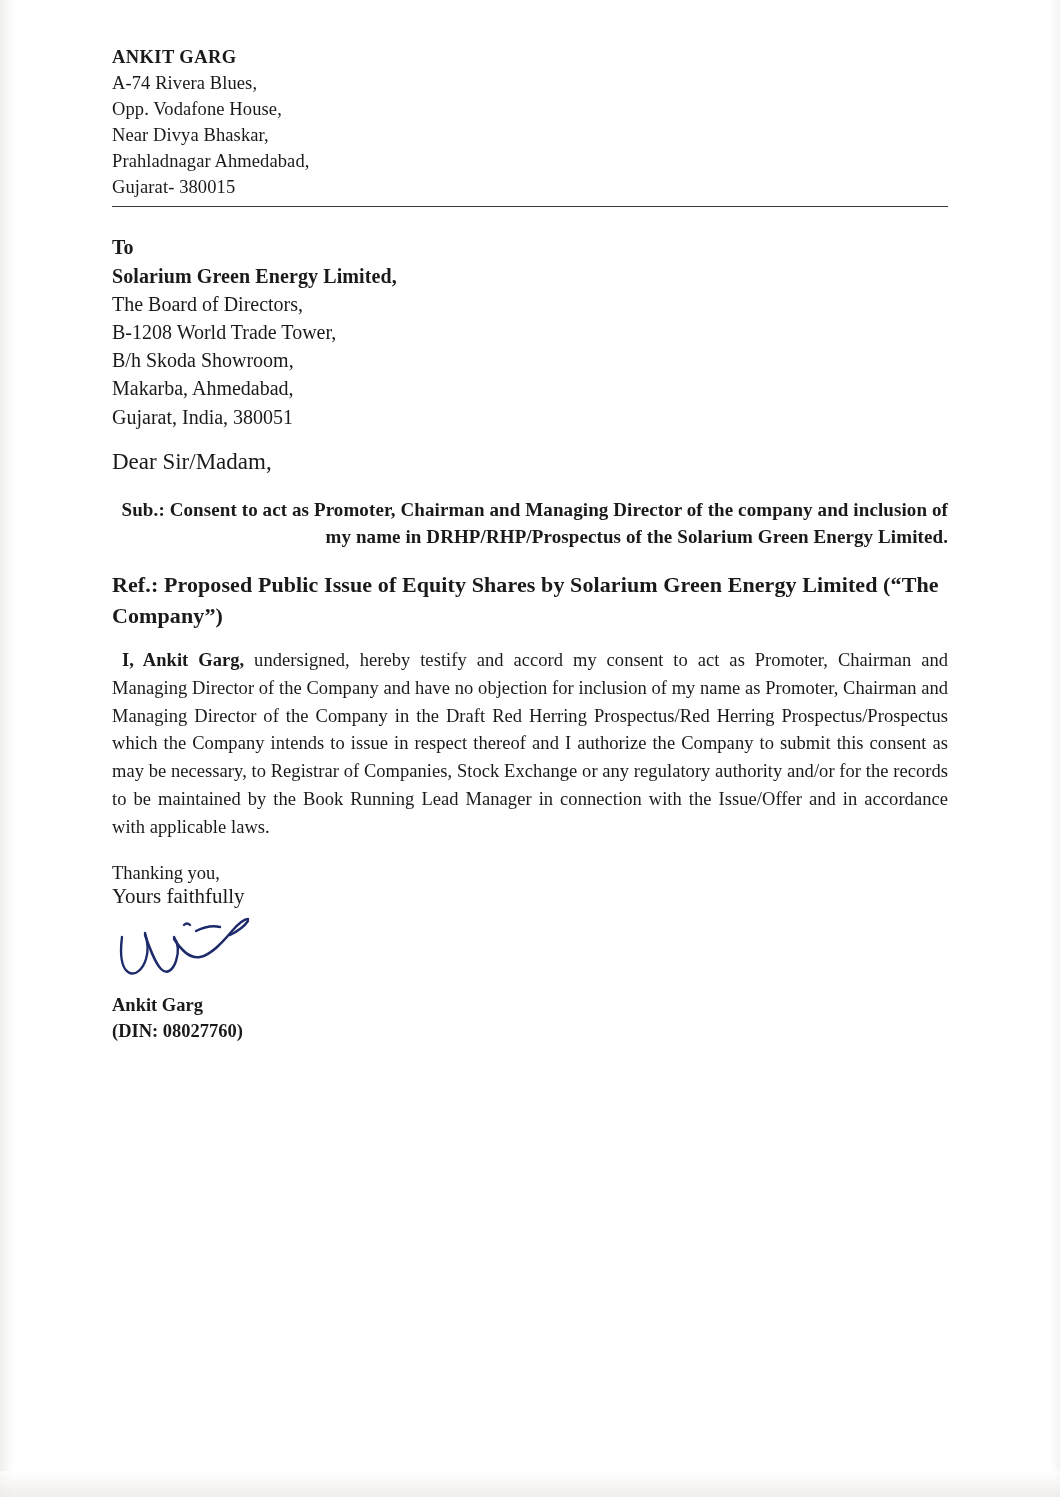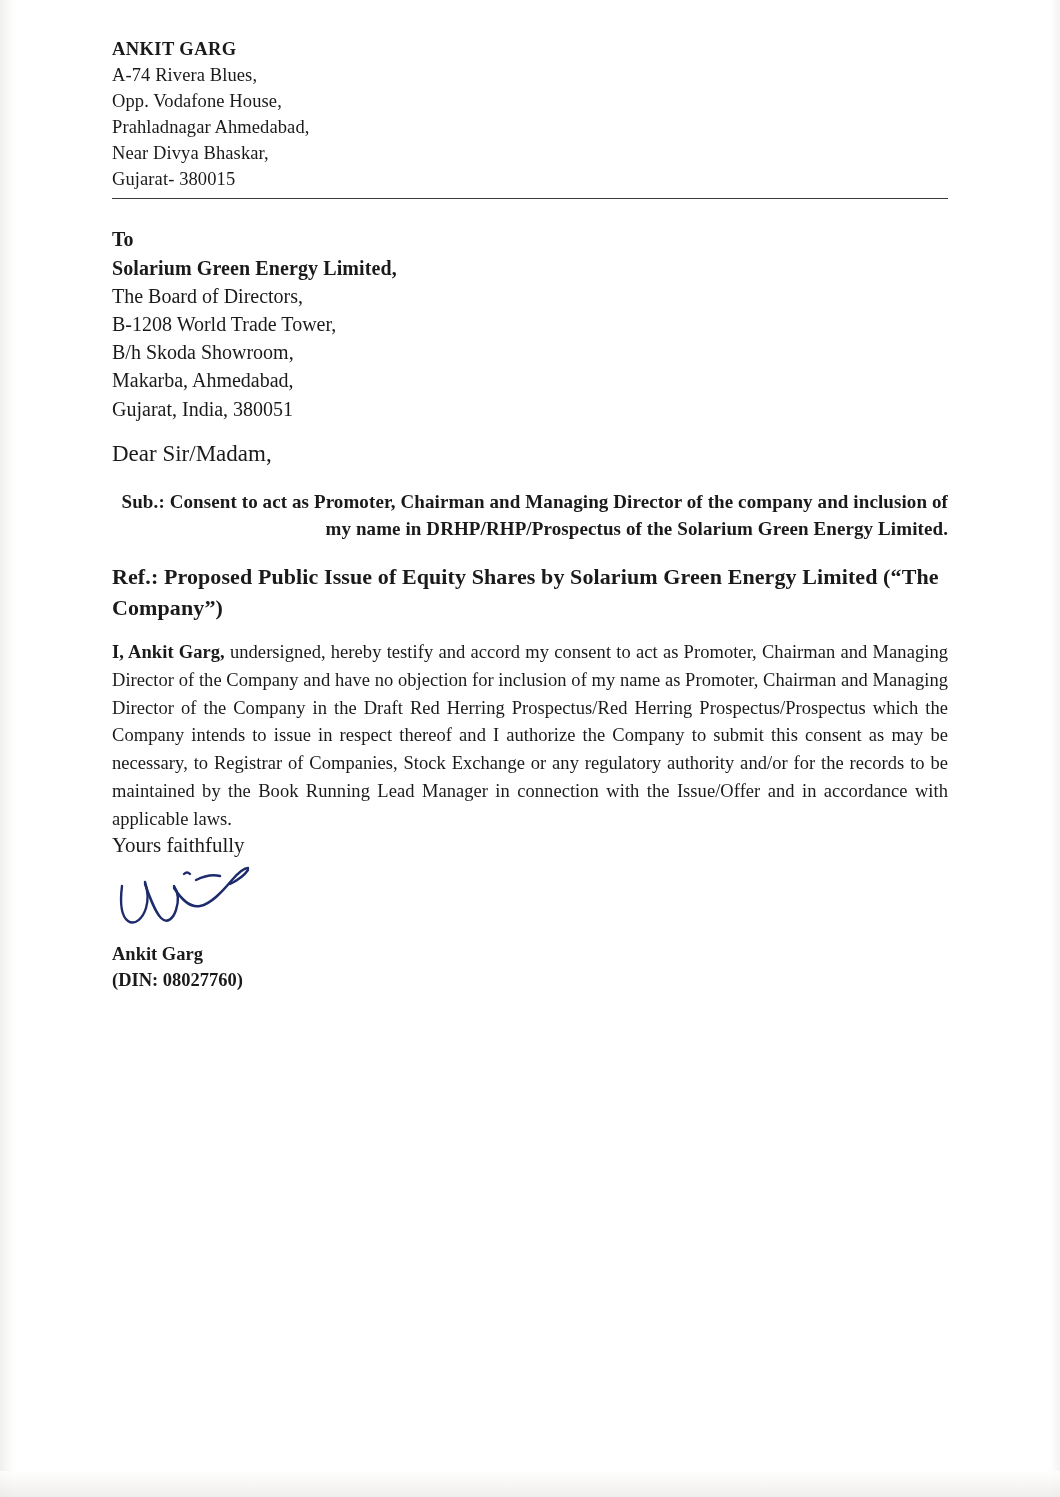--- a/index.html
+++ b/index.html
@@ -36,21 +36,21 @@
     position: absolute;
     right: 0; top: 0;
     width: 10px; height: 100%;
     background: linear-gradient(to left, #edeceb, #ffffff);
     opacity: .6;
   }
 
   .content {
     position: absolute;
     left: 112px;
-    top: 36px;
+    top: 44px;
     width: 836px;
   }
 
   .sender-block {
     font-size: 18.5px;
     line-height: 1.41;
     letter-spacing: .1px;
   }
   .sender-name {
     font-weight: bold;
@@ -94,21 +94,21 @@
     letter-spacing: .1px;
   }
 
   .body-para {
     margin-top: 16px;
     font-size: 18.5px;
     line-height: 1.5;
     text-align: justify;
     letter-spacing: .05px;
   }
-  .body-para b { font-weight: bold; }
+  .body-para b { font-weight: bold; margin-left: 10px; }
 
   .thanking {
     margin-top: 22px;
     font-size: 18.5px;
   }
   .yours {
     font-size: 21px;
   }
 
   .signature {
@@ -141,22 +141,22 @@
   <div class="scan-edge-left"></div>
   <div class="scan-edge-right"></div>
   <div class="scan-edge-bottom"></div>
 
   <div class="content">
 
     <div class="sender-block">
       <span class="sender-line sender-name">ANKIT GARG</span>
       <span class="sender-line">A-74 Rivera Blues,</span>
       <span class="sender-line">Opp. Vodafone House,</span>
+      <span class="sender-line">Near Divya Bhaskar,</span>
       <span class="sender-line">Prahladnagar Ahmedabad,</span>
-      <span class="sender-line">Near Divya Bhaskar,</span>
       <span class="sender-line">Gujarat- 380015</span>
     </div>
 
     <hr class="rule">
 
     <div class="to-block">
       <span class="sender-line to-label">To</span>
       <span class="sender-line company-name">Solarium Green Energy Limited,</span>
       <span class="sender-line">The Board of Directors,</span>
       <span class="sender-line">B-1208 World Trade Tower,</span>
@@ -166,20 +166,21 @@
     </div>
 
     <div class="salutation">Dear Sir/Madam,</div>
 
     <div class="subject">Sub.: Consent to act as Promoter, Chairman and Managing Director of the company and inclusion of my name in DRHP/RHP/Prospectus of the Solarium Green Energy Limited.</div>
 
     <div class="reference">Ref.: Proposed Public Issue of Equity Shares by Solarium Green Energy Limited (“The Company”)</div>
 
     <div class="body-para"><b>I, Ankit Garg,</b><span> undersigned, hereby testify and accord my consent to act as Promoter, Chairman and Managing Director of the Company and have no objection for inclusion of my name as Promoter, Chairman and Managing Director of the Company in the Draft Red Herring Prospectus/Red Herring Prospectus/Prospectus which the Company intends to issue in respect thereof and I authorize the Company to submit this consent as may be necessary, to Registrar of Companies, Stock Exchange or any regulatory authority and/or for the records to be maintained by the Book Running Lead Manager in connection with the Issue/Offer and in accordance with applicable laws.</span></div>
 
+    <div class="thanking">Thanking you,</div>
 
     <div class="yours">Yours faithfully</div>
 
     <svg class="signature" viewBox="0 0 180 74" aria-hidden="true">
       <g fill="none" stroke="#1d2b6b" stroke-width="2.4" stroke-linecap="round" stroke-linejoin="round">
         <path d="M10,24 C8,40 9,54 16,59 C23,64 31,56 34,46 C37,36 35,26 33,20"></path>
         <path d="M33,22 C38,36 43,50 49,56 C55,62 61,57 64,48 C67,39 66,30 62,24"></path>
         <path d="M62,26 C70,38 78,46 88,44 C99,42 110,30 120,18 C127,10 132,6 136,6"></path>
         <path d="M84,18 C92,14 100,12 108,14"></path>
         <path d="M72,12 C74,10 76,10 78,12"></path>

